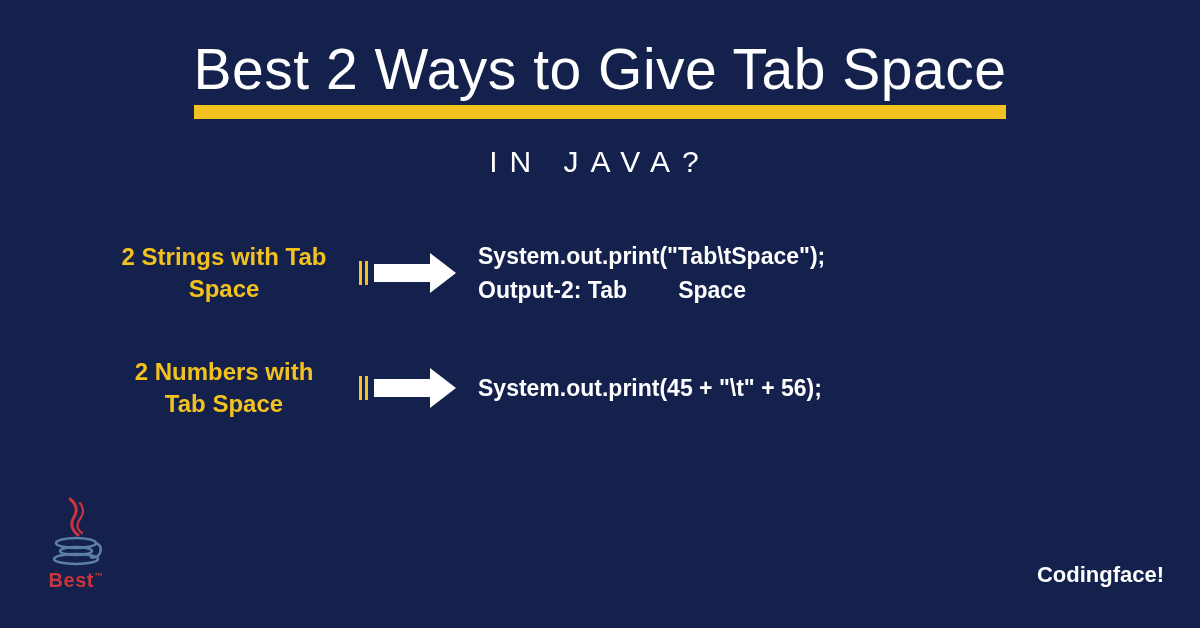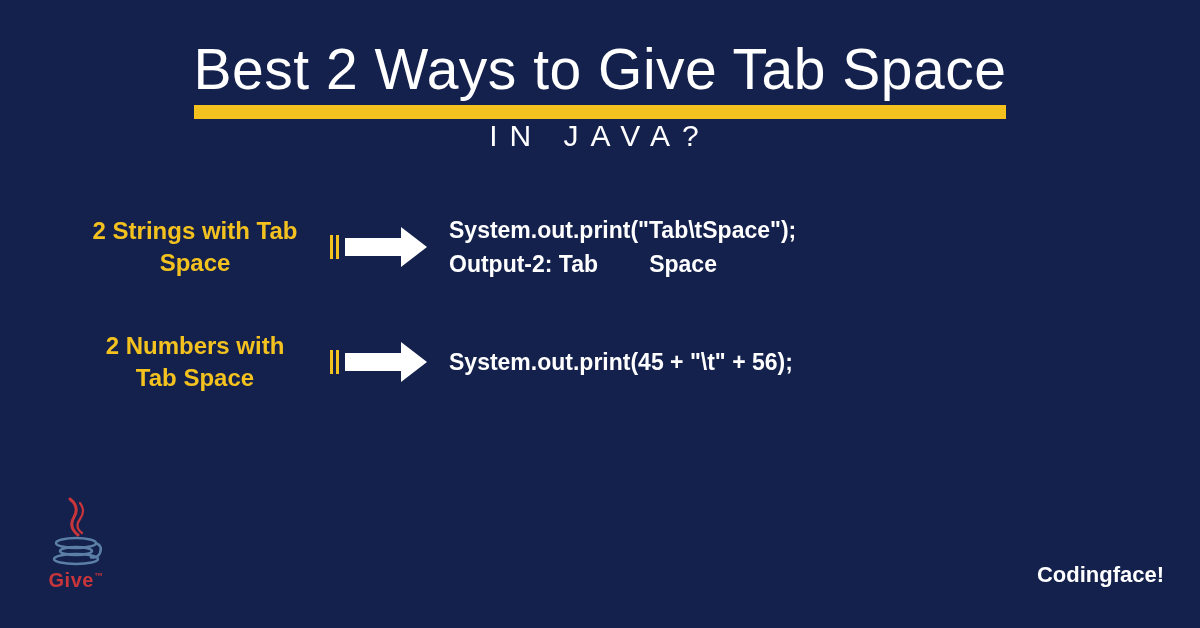--- a/index.html
+++ b/index.html
@@ -24,29 +24,30 @@
     border-bottom: 14px solid #f4c21f;
     padding-bottom: 4px;
     line-height: 1.1;
   }
   .subtitle {
     color: #ffffff;
     font-size: 30px;
     font-weight: 400;
     letter-spacing: 12px;
     text-align: center;
+    margin-top: 26px;
   }
   .content {
     margin-top: 60px;
   }
   .row {
     display: flex;
     align-items: center;
     margin-bottom: 48px;
-    padding-left: 90px;
+    padding-left: 119px;
   }
   .label {
     color: #f4c21f;
     font-size: 24px;
     font-weight: 700;
     text-align: center;
     width: 210px;
     line-height: 1.35;
   }
   .arrow {
@@ -155,17 +156,17 @@
 <div class="java-logo">
   <svg width="56" height="70" viewBox="0 0 56 70">
     <path d="M22 2 Q32 10 26 20 Q20 30 30 38" stroke="#c8353a" stroke-width="3" fill="none" stroke-linecap="round"></path>
     <path d="M32 6 Q38 14 32 22 Q26 30 34 36" stroke="#c8353a" stroke-width="2.2" fill="none" stroke-linecap="round"></path>
     <ellipse cx="28" cy="46" rx="20" ry="5" stroke="#5b7fa6" stroke-width="2.5" fill="none"></ellipse>
     <ellipse cx="28" cy="54" rx="16" ry="4" stroke="#5b7fa6" stroke-width="2.5" fill="none"></ellipse>
     <ellipse cx="28" cy="62" rx="22" ry="5" stroke="#5b7fa6" stroke-width="2.5" fill="none"></ellipse>
     <path d="M47 46 Q55 48 52 56 Q49 62 42 60" stroke="#5b7fa6" stroke-width="2.5" fill="none"></path>
   </svg>
   <div class="java-text">
-    <span>Give</span><span class="java-tm">™</span>
+    <span>Best</span><span class="java-tm">™</span>
   </div>
 </div>
 
 <div class="brand">Codingface!</div>
 
 </body></html>

